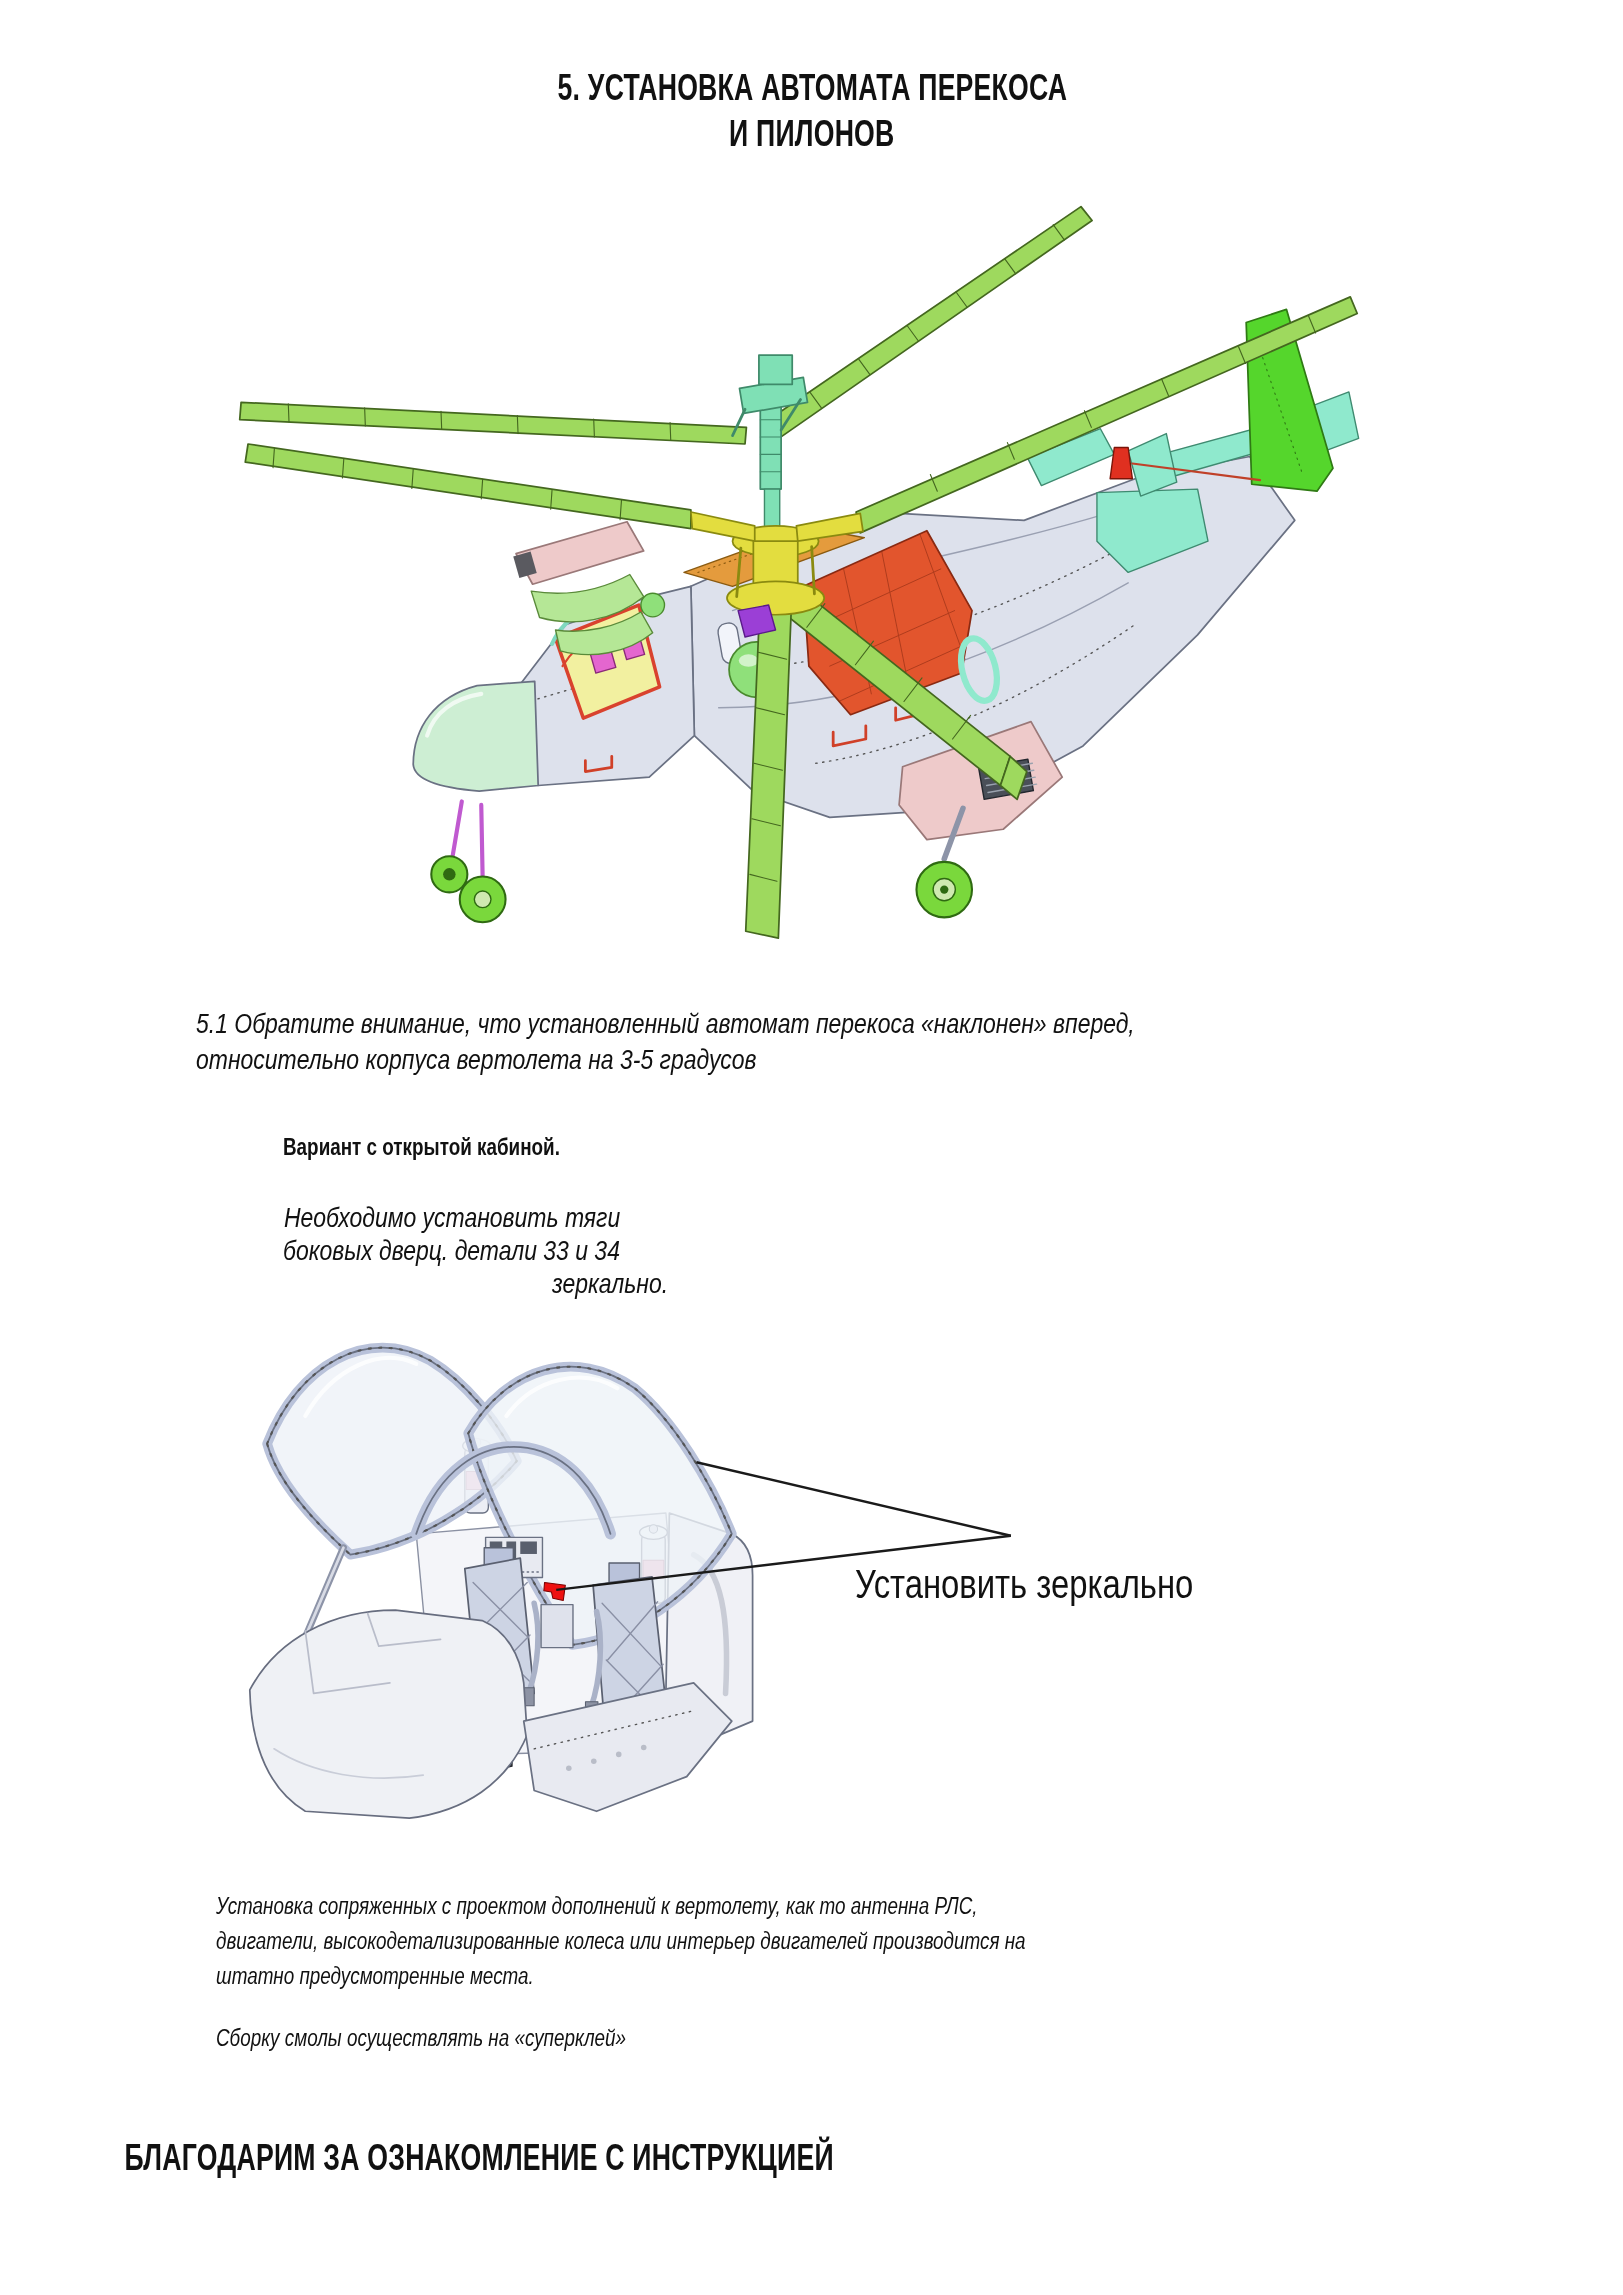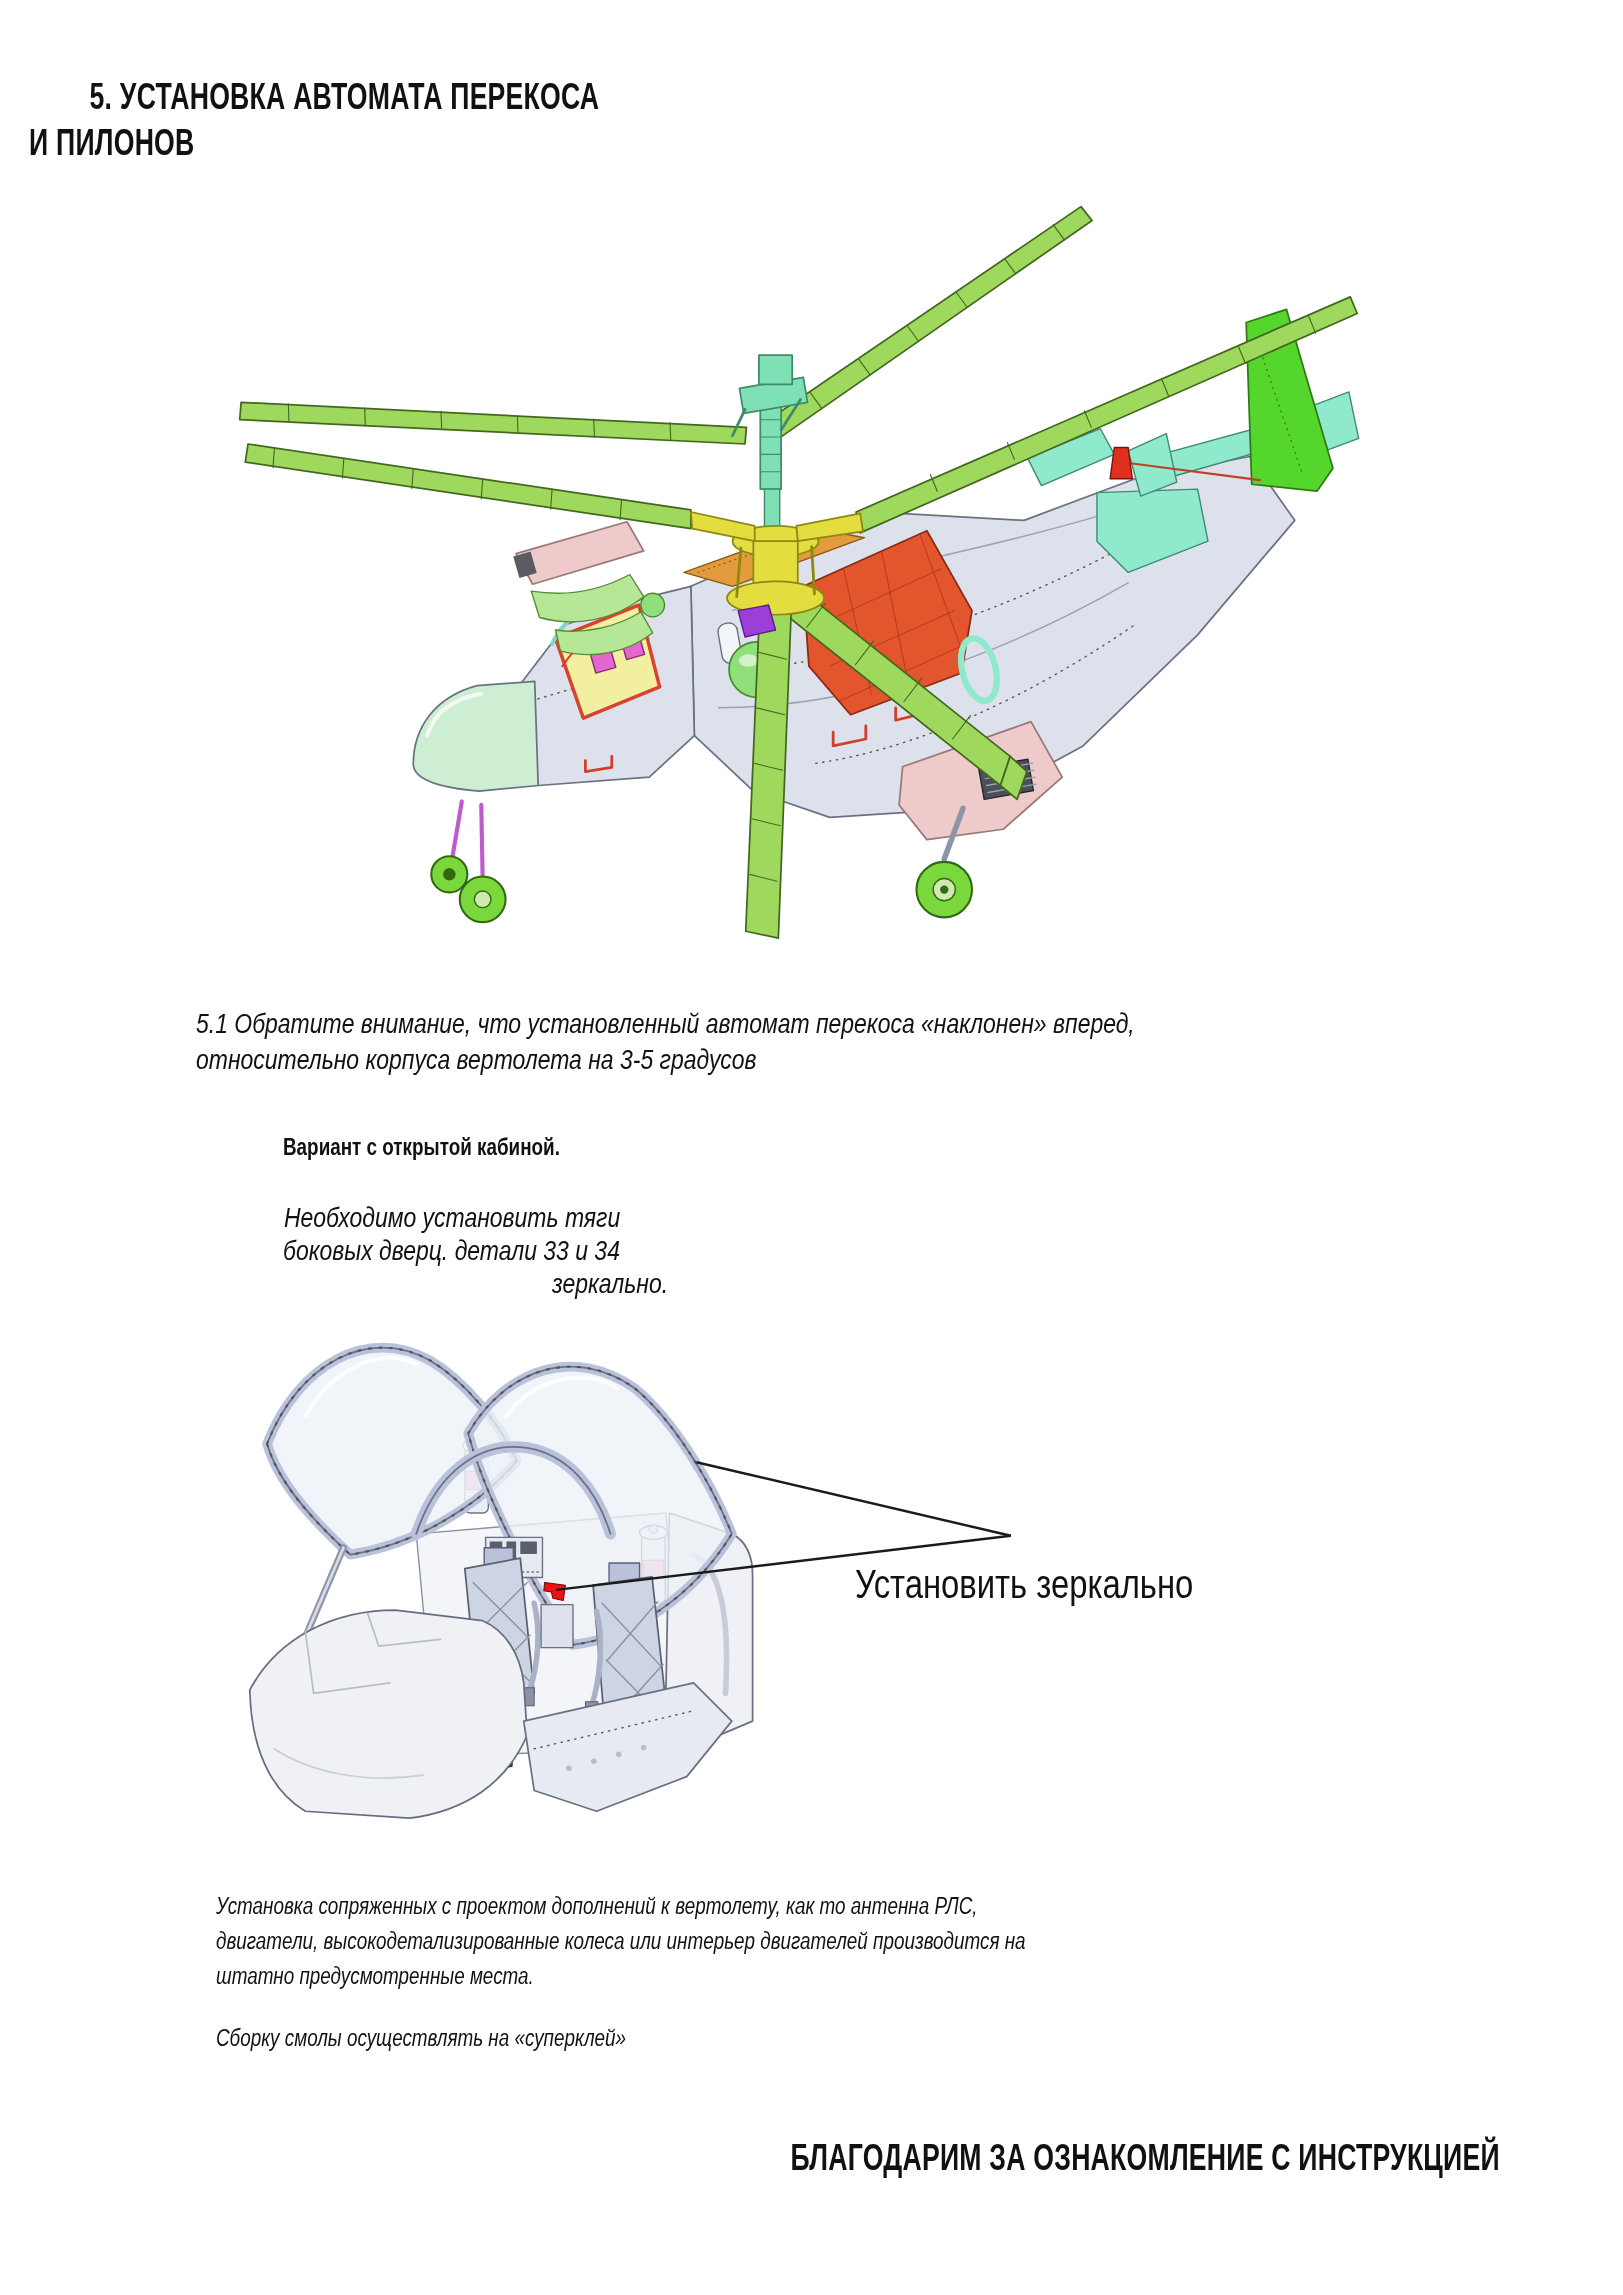--- a/index.html
+++ b/index.html
@@ -1,28 +1,28 @@
 <!DOCTYPE html>
 <html style="--text: #111111; --blade-green: #9ed95e; --blade-outline: #44671f; --mint-hub: #7fe0b5; --swashplate-yellow: #e3dd3f; --swashplate-outline: #8a8a10; --panel-orange: #e49b3d; --engine-orange: #e2552d; --tail-teal: #8fe9cd; --fin-green: #55d62c; --pink: #eecaca; --seat-magenta: #e466cf; --cockpit-yellow: #f2f0a0; --canopy-red: #d9422e; --fuselage: #dde1ec; --fuselage-line: #6a7183; --wheel-green: #7ad83c; --nose-mint: #cdeed3; --frame-blue: #b9c2da; --dome-green: #8fe07a; --winglet-green: #b5e796; --purple-part: #9b3fd6; --antenna-red: #e03020; --highlight-red: #ee1111;font-size:11px"><head>
 <meta charset="utf-8">
 <style>
   html,body{margin:0;padding:0;background:#888;}
   #page{position:relative;width:1624px;height:2295px;background:#ffffff;
         font-family:"Liberation Sans",sans-serif;color:var(--text,#111);overflow:hidden;}
   .abs{position:absolute;}
   .cond{display:inline-block;transform:scaleX(0.82);transform-origin:0 50%;white-space:nowrap;}
   .condC{display:inline-block;transform:scaleX(0.74);transform-origin:50% 50%;white-space:nowrap;}
-  .titleblock{left:0;right:0;top:74px;font-weight:bold;
+  .titleblock{left:0;right:0;top:65px;text-align:center;font-weight:bold;
               font-size:36px;line-height:46px;letter-spacing:0.3px;}
   .body-it{font-style:italic;font-size:28px;line-height:36px;}
   .heading-b{font-weight:bold;font-size:23px;line-height:35px;}
   .note-it{font-style:italic;font-size:28px;line-height:33px;text-align:right;}
   .callout{font-size:40px;}
   .closing-it{font-style:italic;font-size:23px;line-height:35px;margin-left:20px;}
-  .footerblock{left:0;right:0;top:2137px;text-align:right;font-weight:bold;
+  .footerblock{left:0;right:0;top:2137px;text-align:left;font-weight:bold;
                font-size:36px;line-height:42px;letter-spacing:0.3px;}
   .line{display:block;}
   svg{display:block;}
   .leader{position:absolute;left:0;top:0;pointer-events:none;}
 </style>
 </head>
 <body>
 
 <div id="page">
 

